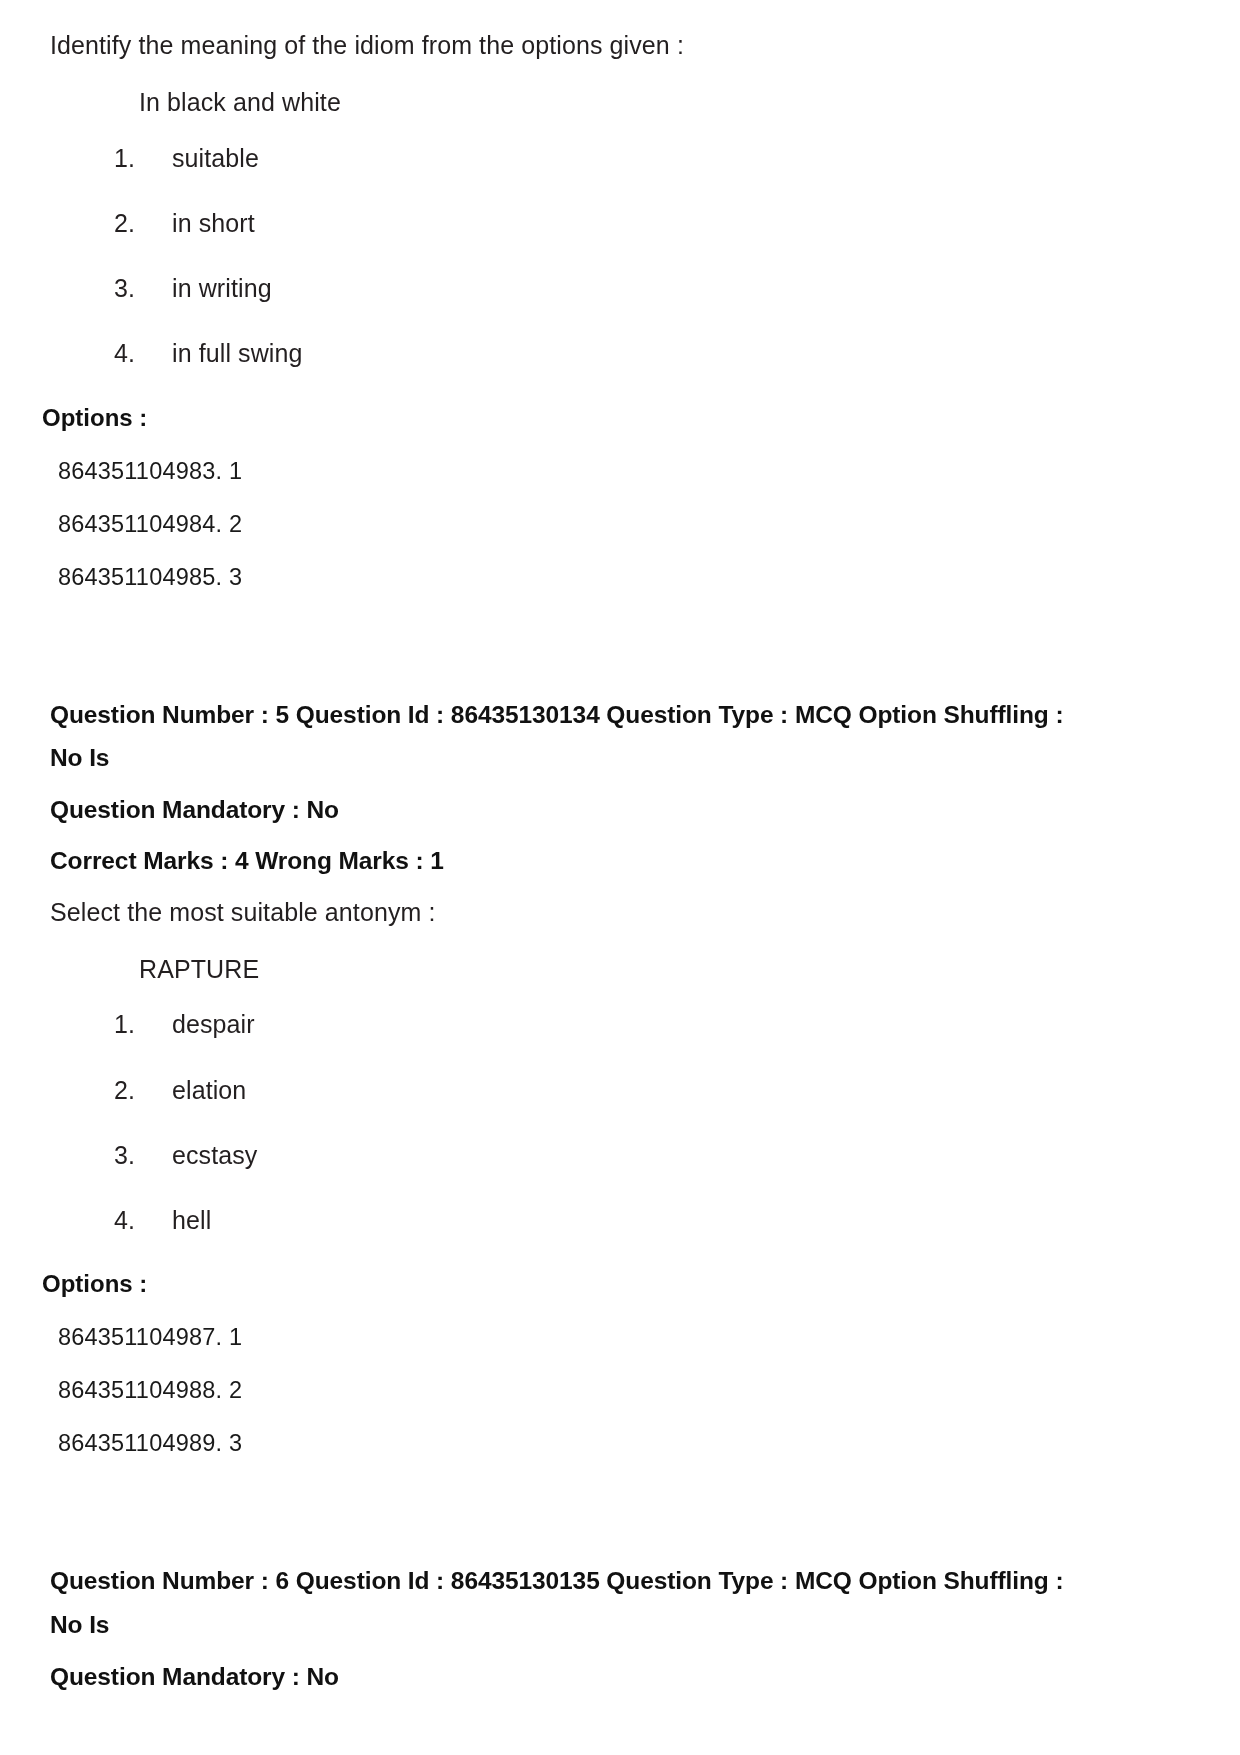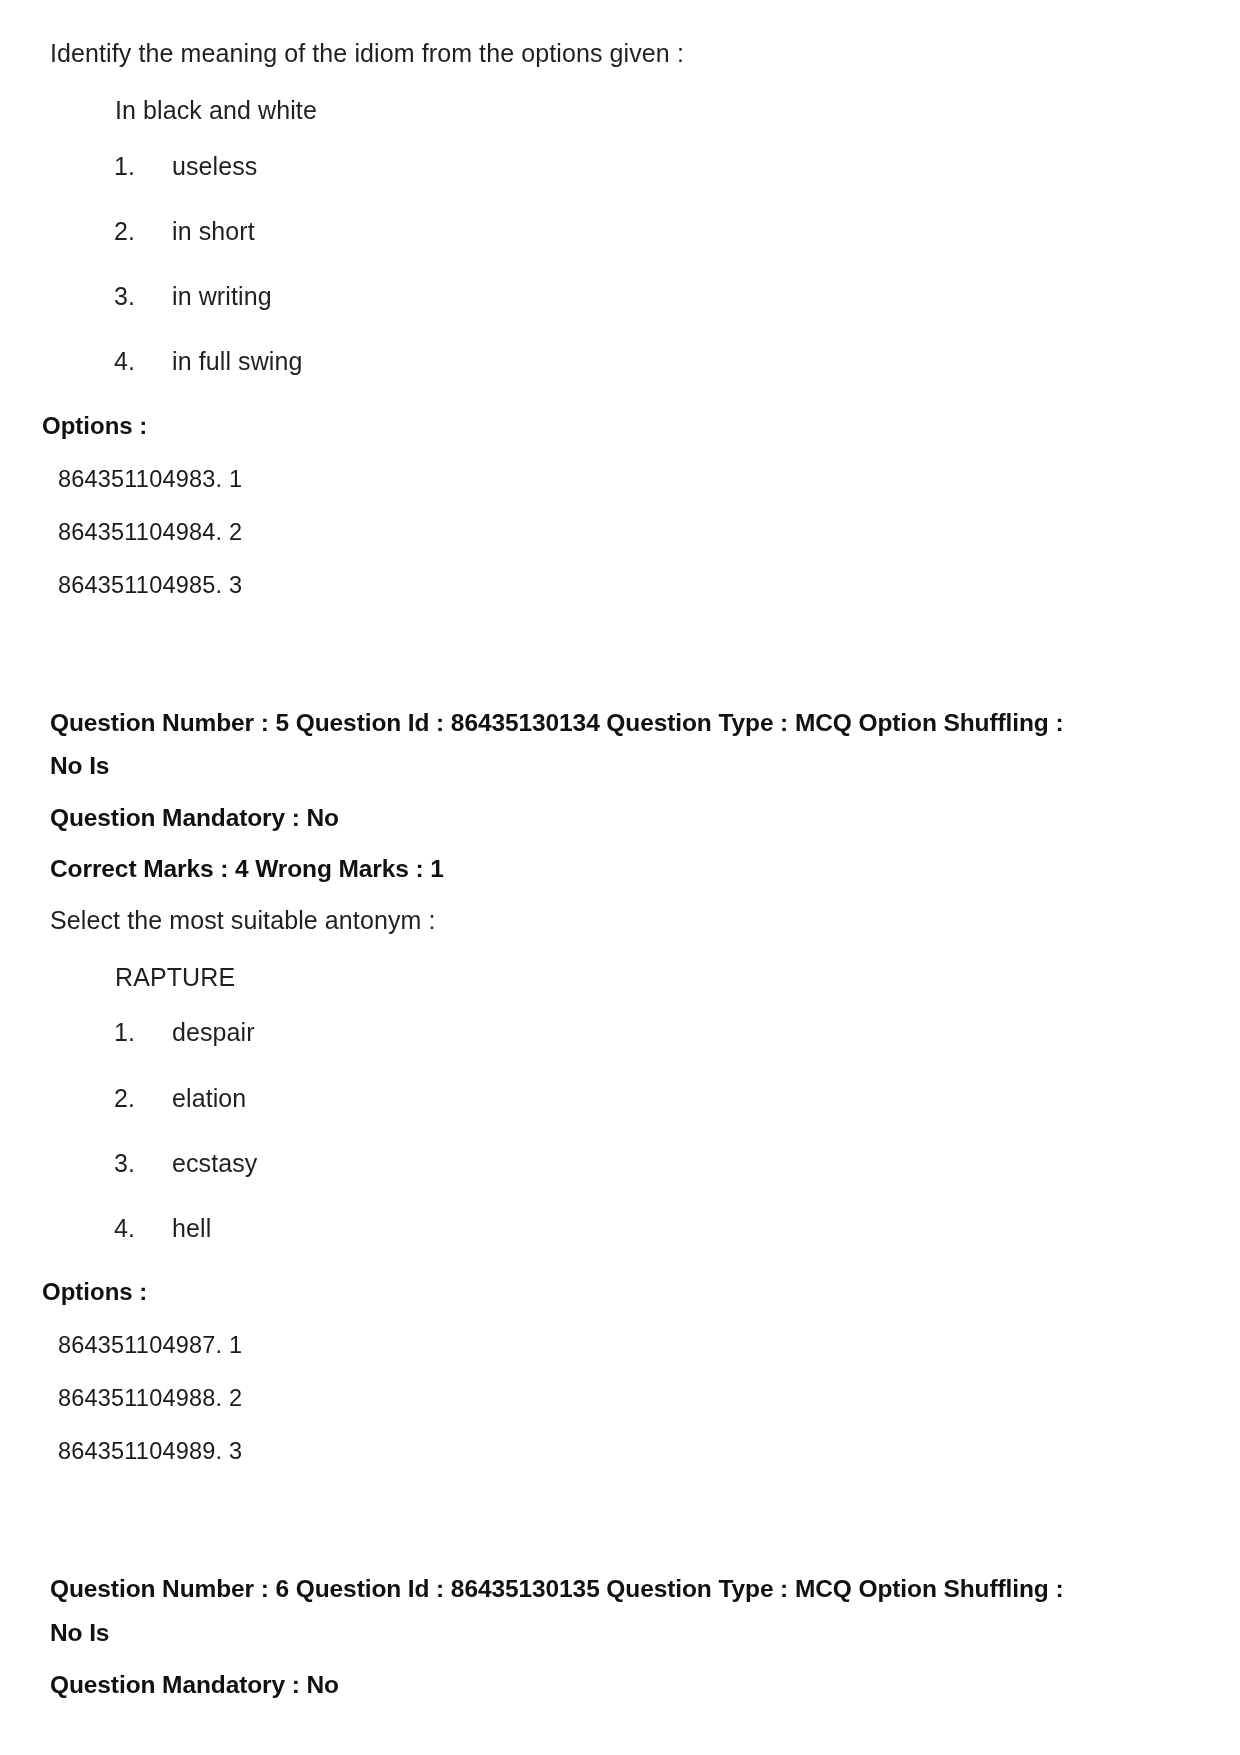--- a/index.html
+++ b/index.html
@@ -24,39 +24,39 @@
     width: 1240px;
     height: 1755px;
     background: #ffffff;
     padding: 0;
     box-sizing: border-box;
   }
 
   .content {
     position: absolute;
     left: 42px;
-    top: 38px;
+    top: 30px;
     width: 1120px;
   }
 
   
   .scan {
     font-family: "Liberation Sans", sans-serif;
     font-size: 25px;
     font-weight: 400;
     color: #231f20;
     letter-spacing: 0.1px;
     line-height: 1.25;
   }
   .q-stem {
     margin: 0 0 0 8px;
     padding: 0;
   }
   .q-subject {
-    margin: 26px 0 0 73px;
+    margin: 26px 0 0 97px;
     padding: 0;
   }
 
   .choices {
     list-style: none;
     margin: 24px 0 0 0;
     padding: 0;
   }
   .choices li {
     display: flex;
@@ -120,21 +120,21 @@
 
     <section>
 
       <p class="scan q-stem">Identify the meaning of the idiom from the options given :</p>
 
       <p class="scan q-subject">In black and white</p>
 
       <ul class="choices">
         <li>
           <span class="scan choice-num">1.</span>
-          <span class="scan choice-text">useless</span>
+          <span class="scan choice-text">suitable</span>
         </li>
         <li>
           <span class="scan choice-num">2.</span>
           <span class="scan choice-text">in short</span>
         </li>
         <li>
           <span class="scan choice-num">3.</span>
           <span class="scan choice-text">in writing</span>
         </li>
         <li>

